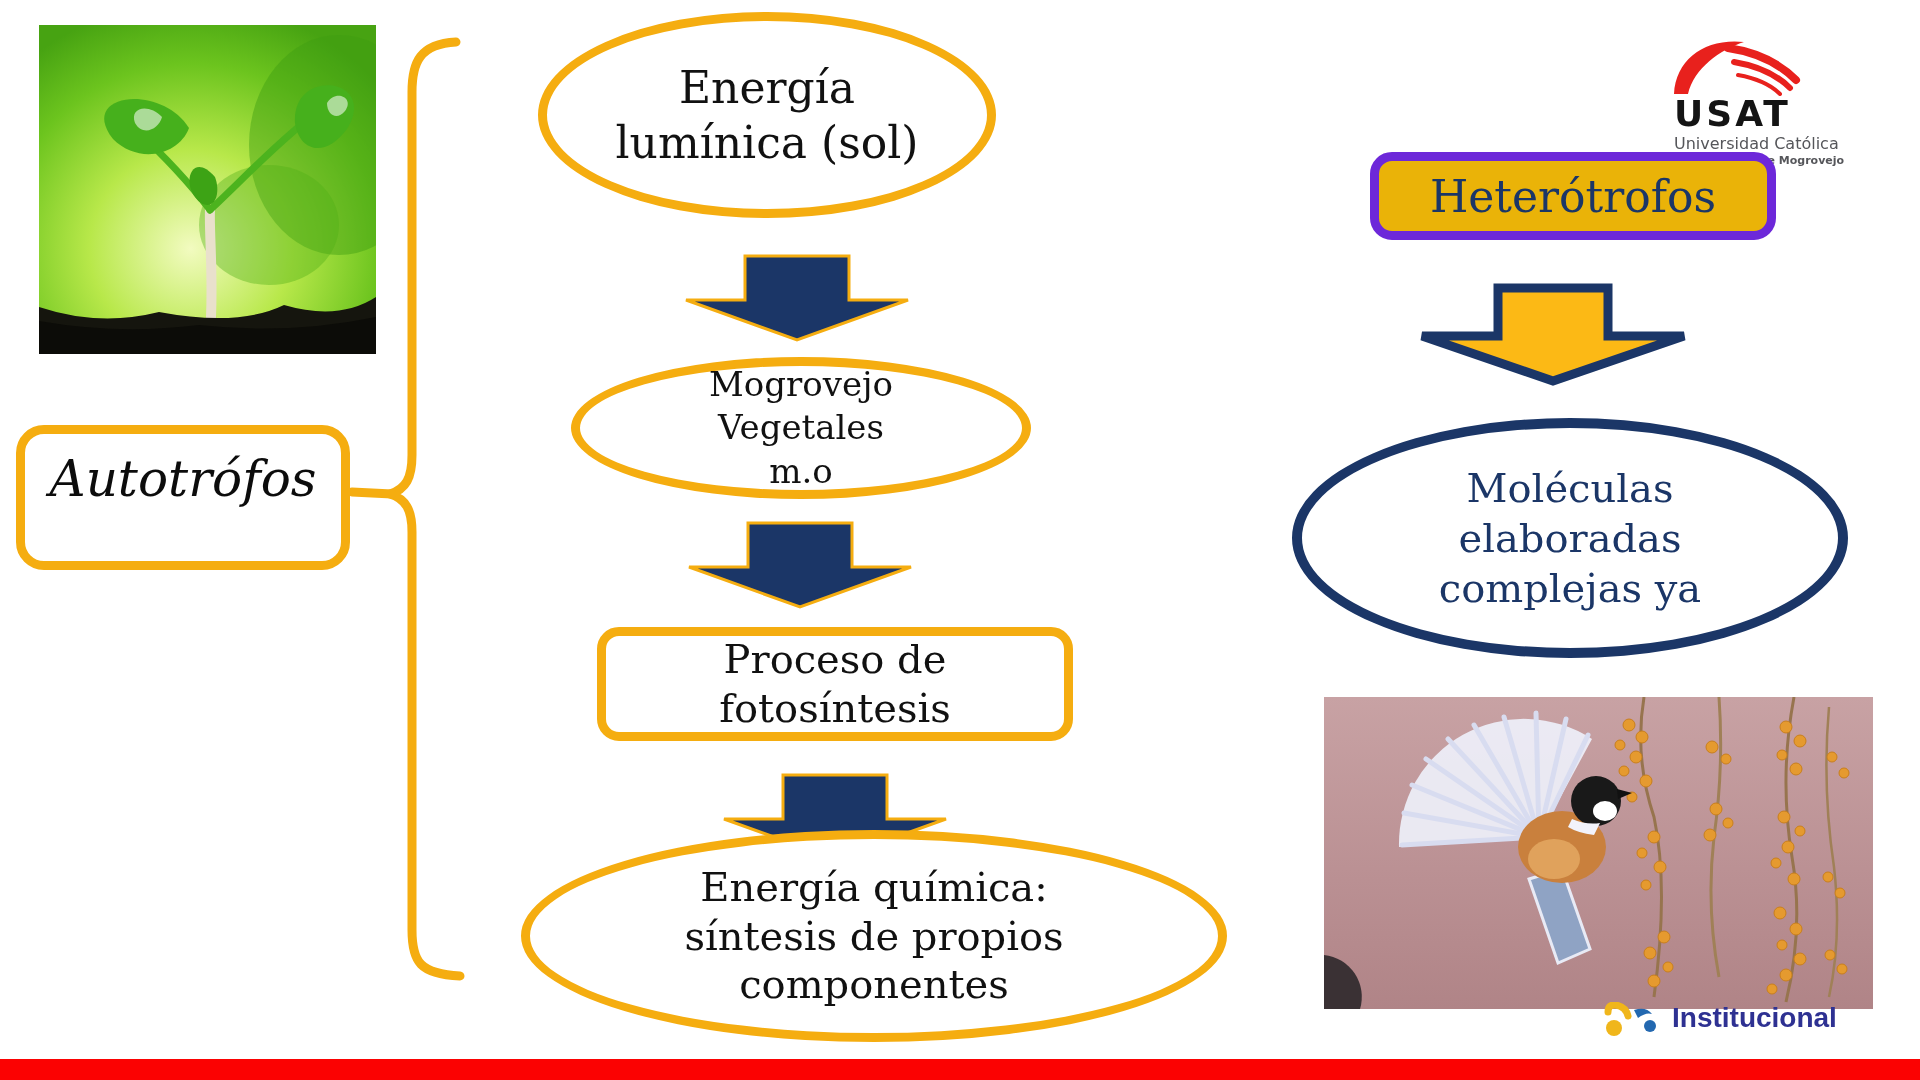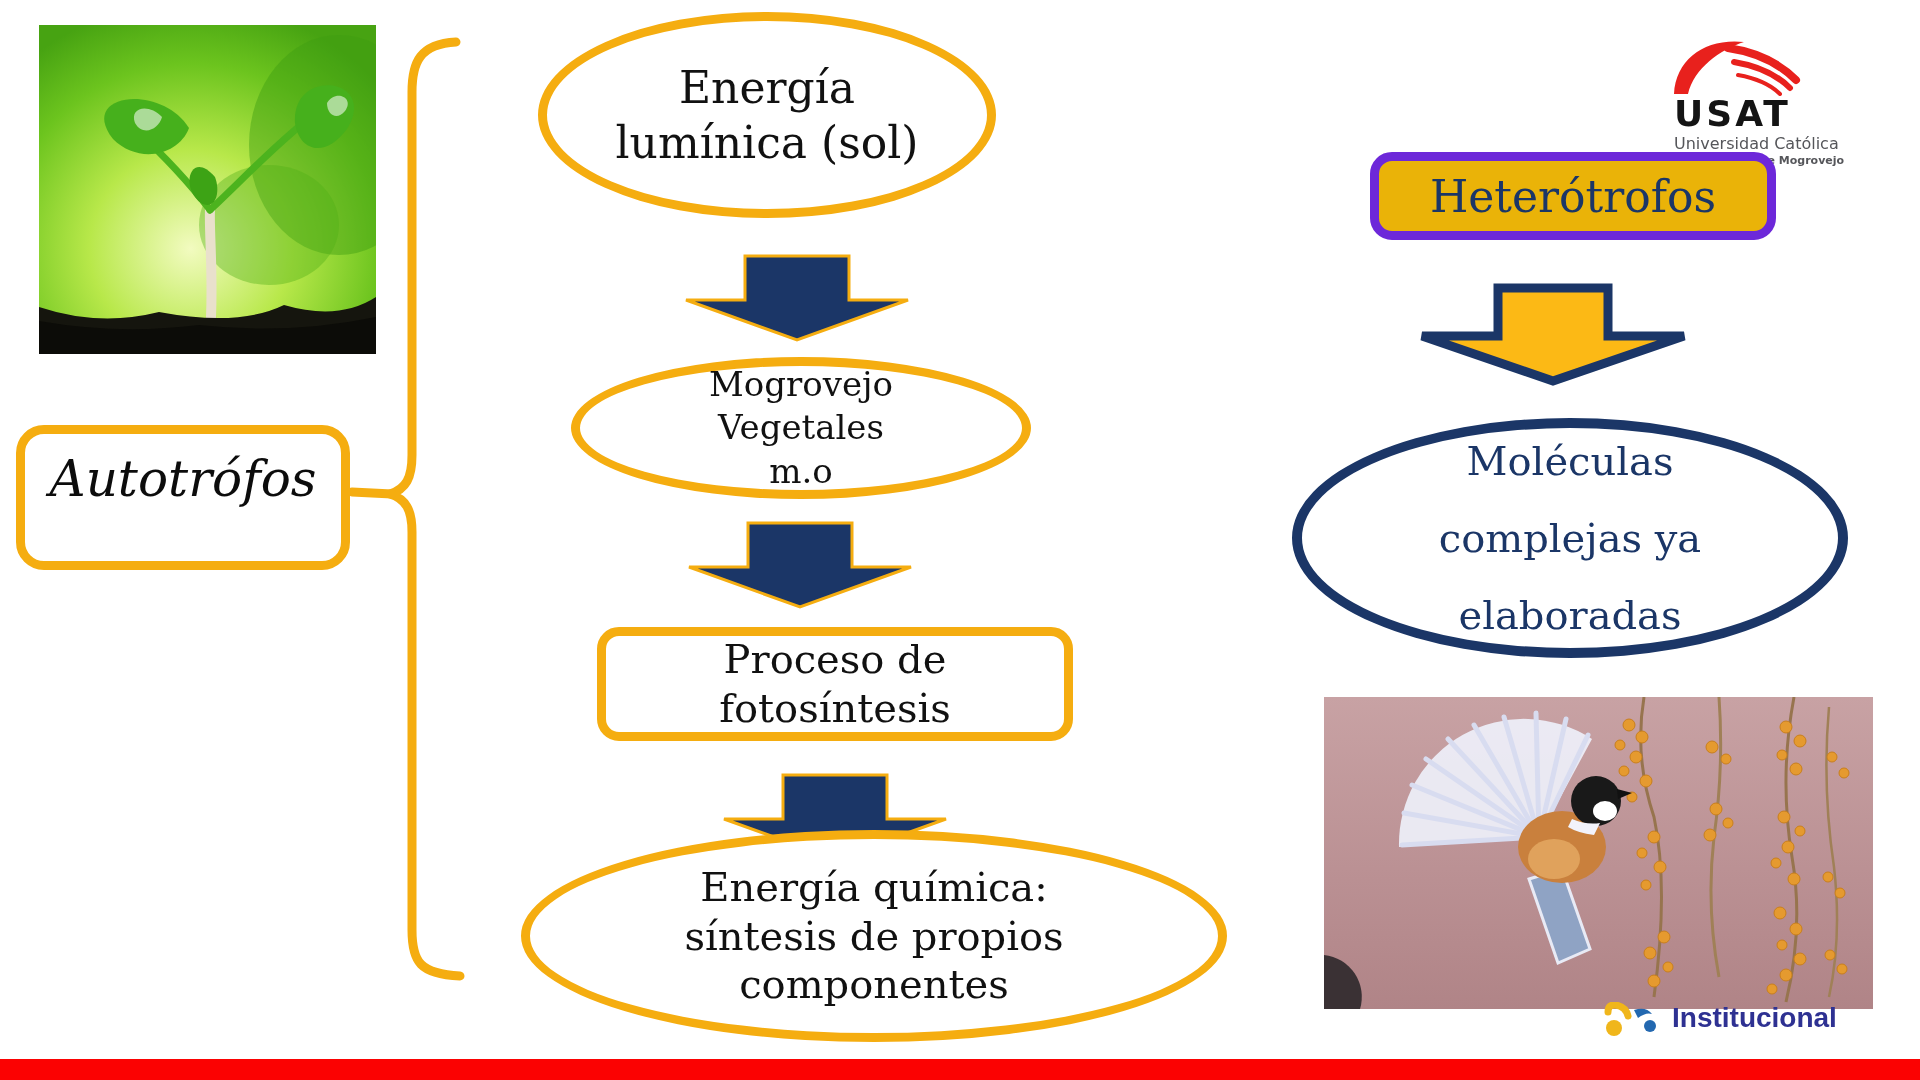--- a/index.html
+++ b/index.html
@@ -26,21 +26,21 @@
     display:flex;flex-direction:column;align-items:center;justify-content:center;
   }
   .yellipse{border:9px solid #f5ad10;}
   .nellipse{border:10px solid #1b3667;}
   .tline{display:block;white-space:nowrap;}
   .flow-text{font-size:40px;line-height:1.22;color:#111;}
   .node1-text{font-size:44px;line-height:1.25;}
   .node2-text{font-size:34px;line-height:1.28;}
   .autotrofos-text{font-size:50px;padding-top:16px;color:#0c0c0c;}
   .hetero-text{font-size:44px;color:#1b3667;}
-  .molec-text{font-size:40px;line-height:1.25;color:#1b3667;text-align:center;gap:27px;}
+  .molec-text{font-size:40px;line-height:1.25;color:#1b3667;text-align:center;}
   
   .usat{position:absolute;left:1662px;top:36px;width:190px;}
   .usat-acronym{
     font-family:"DejaVu Sans", sans-serif;font-weight:bold;font-size:36px;color:#141414;
     letter-spacing:3px;line-height:1;margin:-4px 0 0 12px;
   }
   .usat-line1{font-family:"DejaVu Sans", sans-serif;font-size:16px;color:#55565a;margin:2px 0 0 12px;}
   .usat-line2{font-family:"DejaVu Sans", sans-serif;font-size:11px;font-weight:bold;color:#55565a;margin:1px 0 0 12px;}
   
   .inst-label{
@@ -127,22 +127,22 @@
     <div class="usat-line1">Universidad Católica</div>
     <div class="usat-line2">Santo Toribio de Mogrovejo</div>
   </div>
 
   <div class="nbox hetero-text" style="left:1370px;top:152px;width:406px;height:88px;">
     <span class="tline">Heterótrofos</span>
   </div>
 
   <div class="nellipse molec-text" style="left:1292px;top:418px;width:556px;height:240px;">
     <span class="tline">Moléculas</span>
+    <span class="tline">elaboradas</span>
     <span class="tline">complejas ya</span>
-    <span class="tline">elaboradas</span>
   </div>
 
   <div class="photo" style="left:1324px;top:697px;width:549px;height:312px;">
     <svg width="549" height="312" viewBox="0 0 549 312">
       <defs>
         <linearGradient id="bbg" x1="0" y1="0" x2="0" y2="1">
           <stop offset="0%" stop-color="#c8a2a4"></stop>
           <stop offset="55%" stop-color="#bb9194"></stop>
           <stop offset="100%" stop-color="#b08487"></stop>
         </linearGradient>

